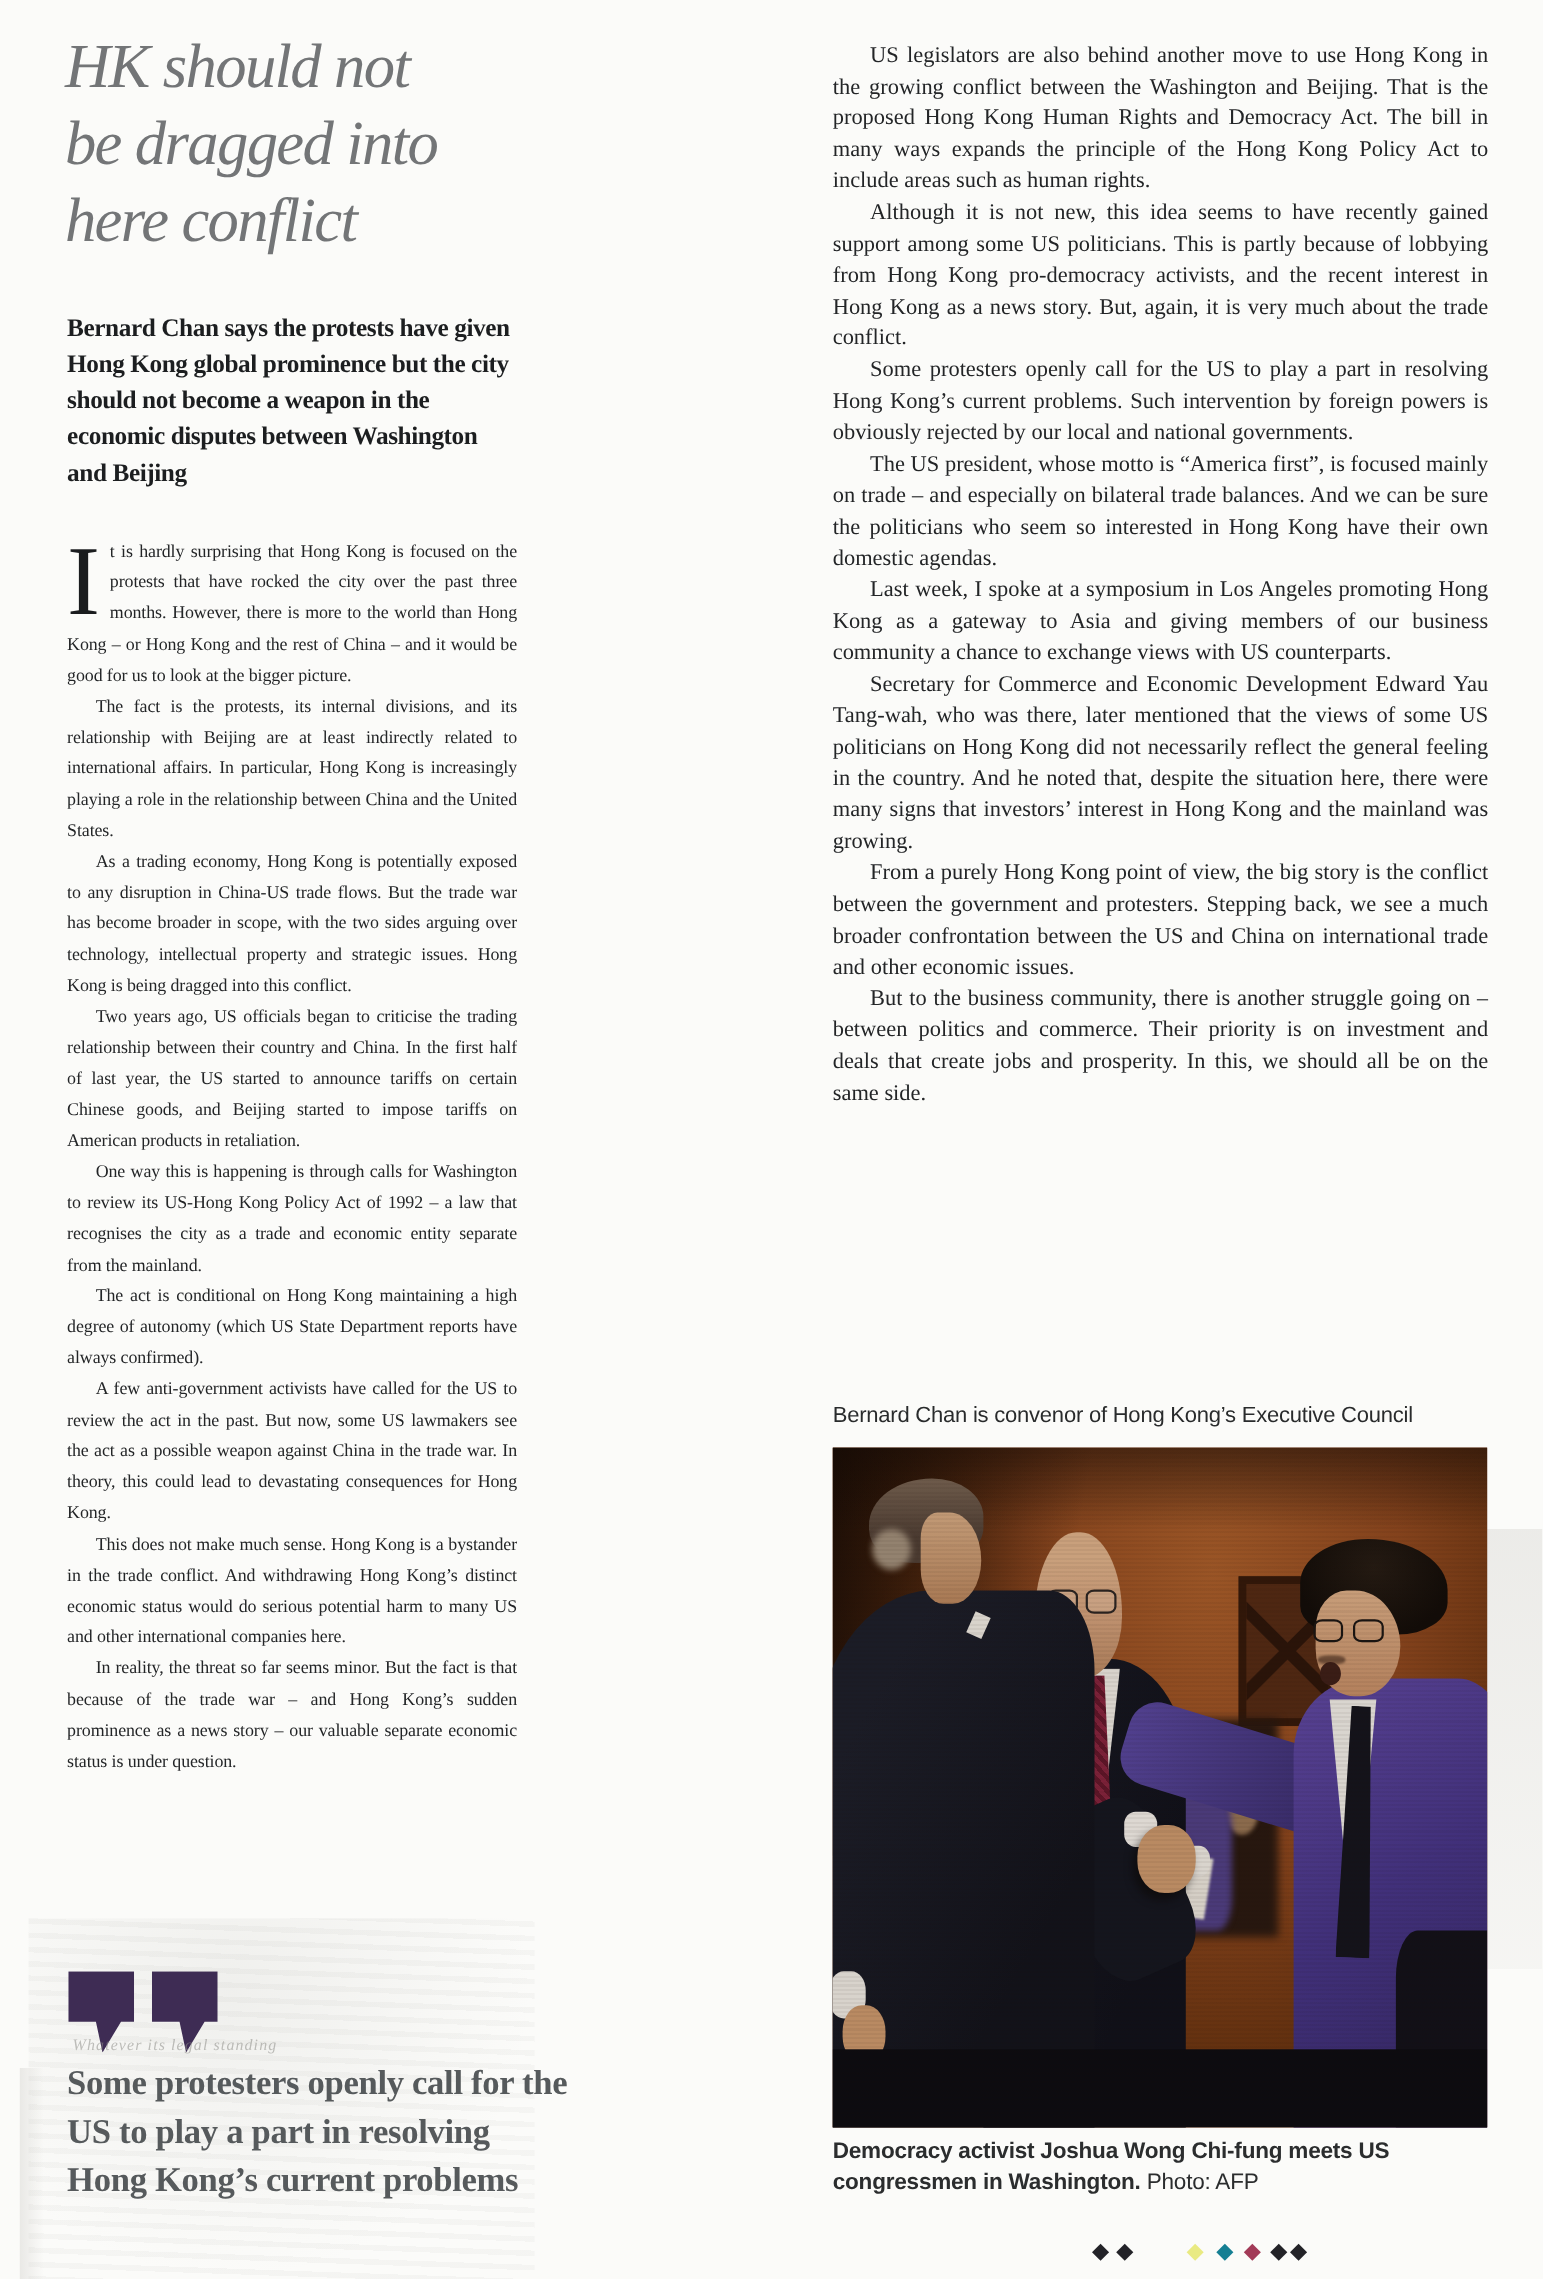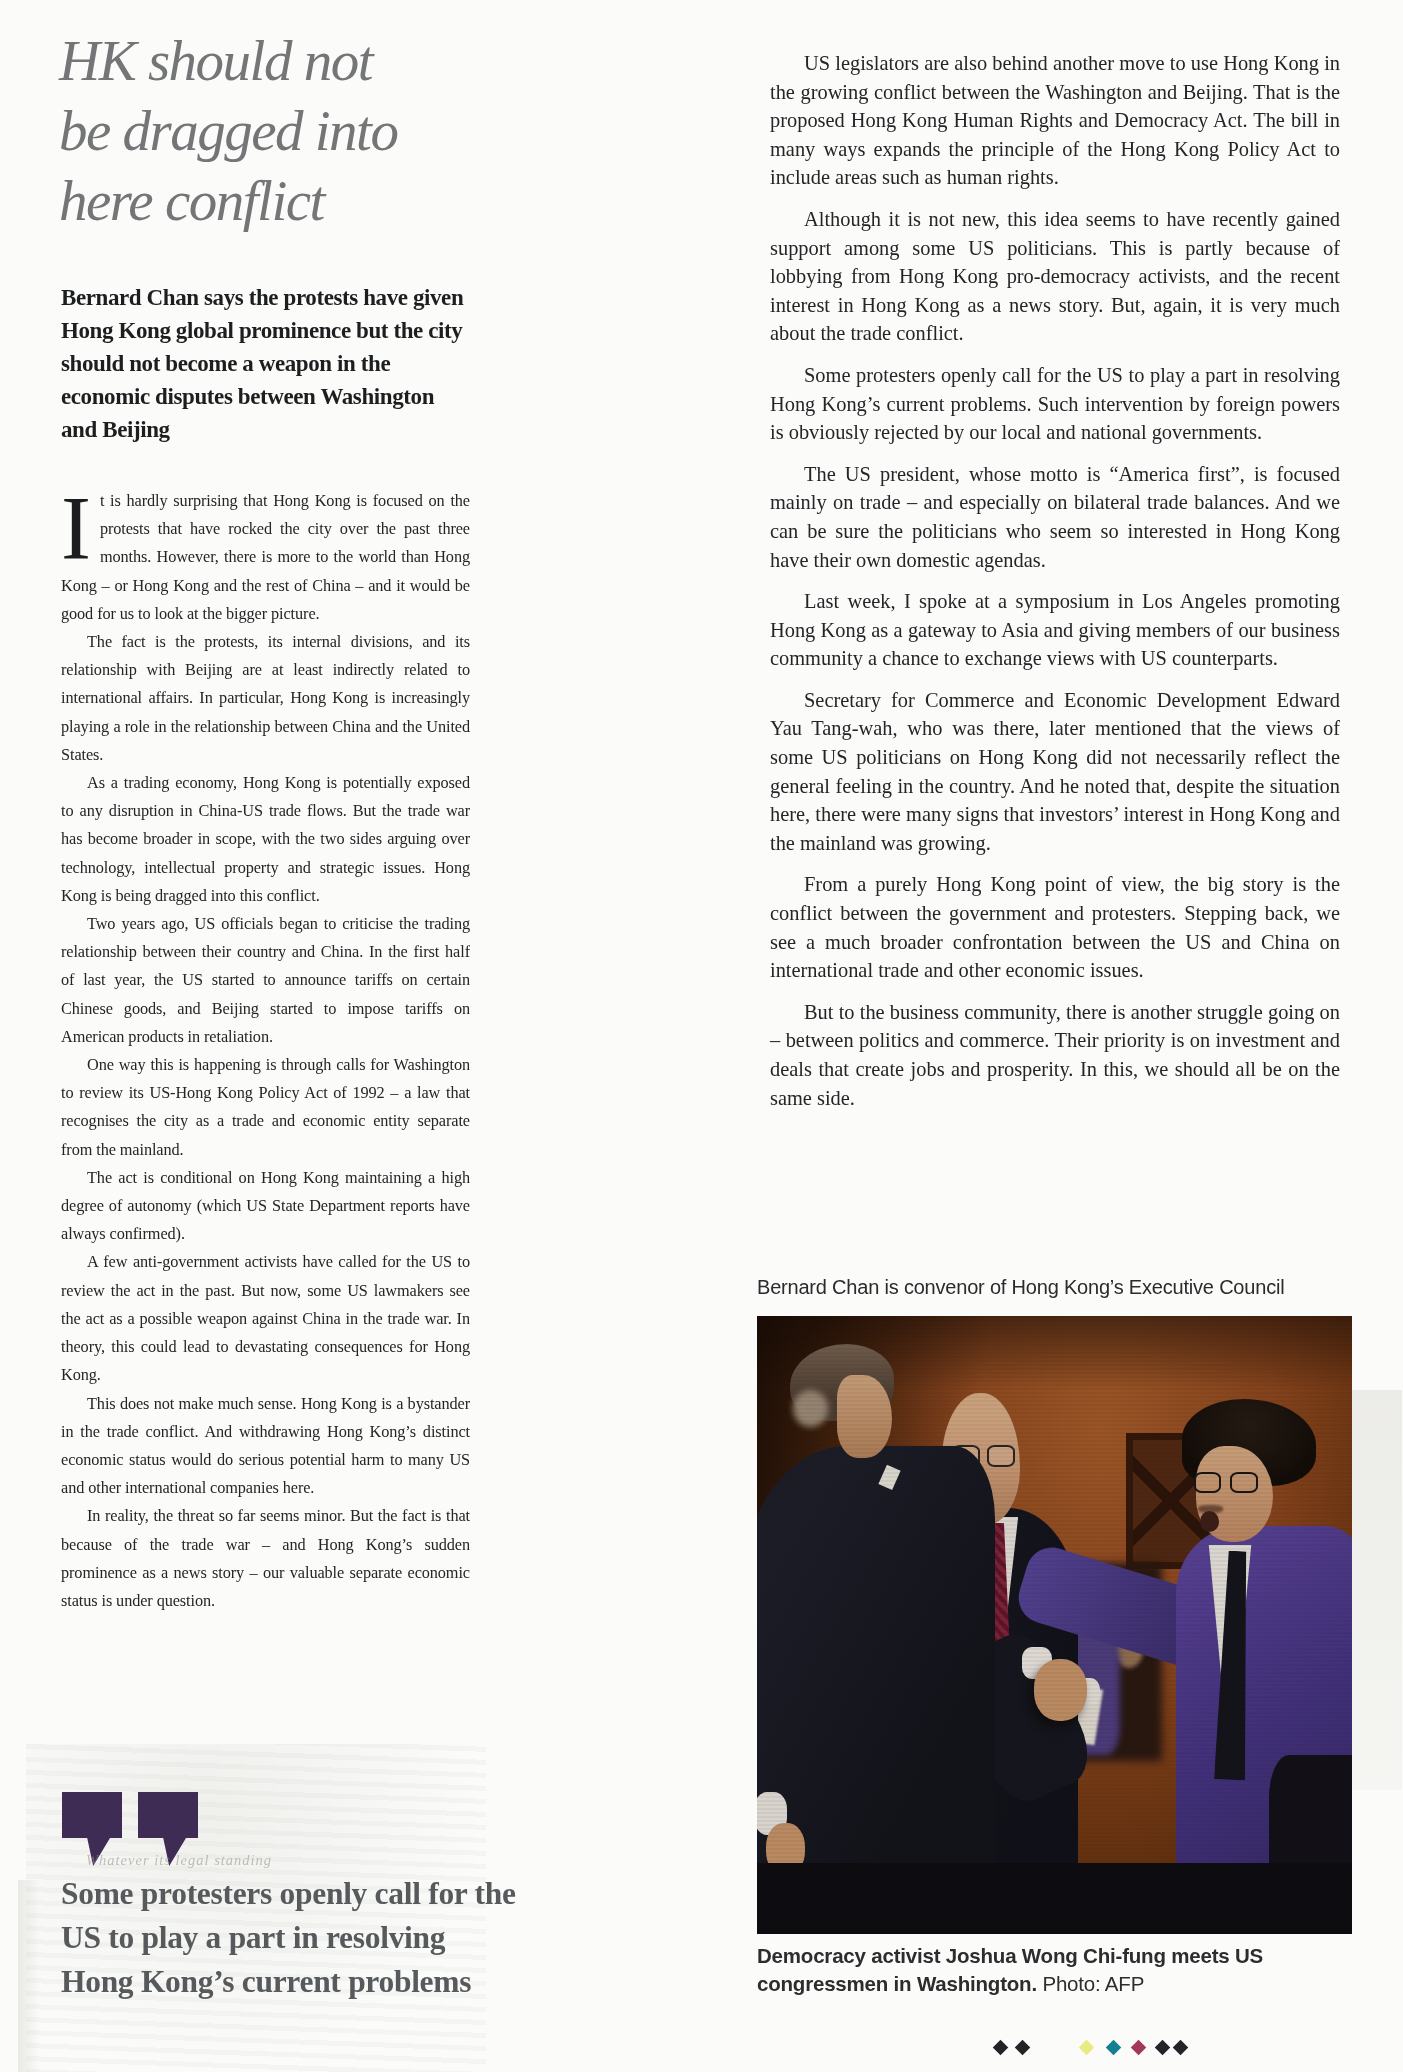--- a/index.html
+++ b/index.html
@@ -16,39 +16,39 @@
     background:
       radial-gradient(ellipse at 40% 20%, rgba(170,170,164,.14), transparent 70%),
       repeating-linear-gradient(2deg, rgba(160,160,154,.07) 0 5px, rgba(255,255,255,0) 5px 13px);
   }
   .smudge-photo-right{position:absolute;left:1352px;top:1390px;width:50px;height:400px;
     background:linear-gradient(to bottom, rgba(190,188,182,.25), rgba(205,203,197,.12));}
   .smudge-left-edge{position:absolute;left:18px;top:1880px;width:22px;height:192px;
     background:linear-gradient(to right, rgba(180,178,172,.25), transparent);}
   .ghost-line{position:absolute;left:66px;top:1852px;width:420px;
     font-size:14.5px;letter-spacing:1px;color:#8f8f8a;opacity:.55;
-    filter:blur(.4px);font-style:italic;white-space:nowrap;overflow:hidden;margin-left:20px;}
+    filter:blur(.4px);font-style:italic;white-space:nowrap;overflow:hidden;}
 
   
   .headline{position:absolute;left:59px;top:26px;width:440px;
     font-style:italic;font-weight:500;font-size:57px;line-height:70px;
     color:#737577;letter-spacing:-1.5px;}
   .standfirst{position:absolute;left:61px;top:281px;width:414px;
     font-weight:bold;font-size:23px;line-height:33px;color:#1c1e20;letter-spacing:-.4px;}
 
   
   .body-left{position:absolute;left:61px;top:487px;width:409px;height:1292px;overflow:hidden;
     font-size:16.3px;line-height:28.2px;text-align:justify;letter-spacing:-.1px;color:#232527;}
   .body-left p{margin:0;}
   .body-left p.ind{text-indent:26px;}
   .dropcap{float:left;font-size:90px;line-height:74px;padding:5px 9px 0 0;color:#1a1c1e;}
 
   .body-right{position:absolute;left:757px;top:36px;width:596px;height:1216px;overflow:hidden;
     font-size:20.4px;line-height:28.6px;text-align:justify;color:#232527;}
-  .body-right p{margin:13px;}
+  .body-right p{margin:0;}
   .body-right p.ind{text-indent:34px;}
 
   .byline-note{position:absolute;left:757px;top:1276px;width:596px;
     font-family:"Liberation Sans", sans-serif;font-size:20px;color:#292b2c;letter-spacing:-.2px;}
 
   
   .qmarks{position:absolute;left:62px;top:1792px;display:flex;gap:16px;}
   .qmark{width:60px;height:74px;
     clip-path:polygon(0 0,100% 0,100% 62%,80% 62%,52% 100%,42% 62%,0 62%);}
   .pullquote{position:absolute;left:61px;top:1872px;width:455px;

